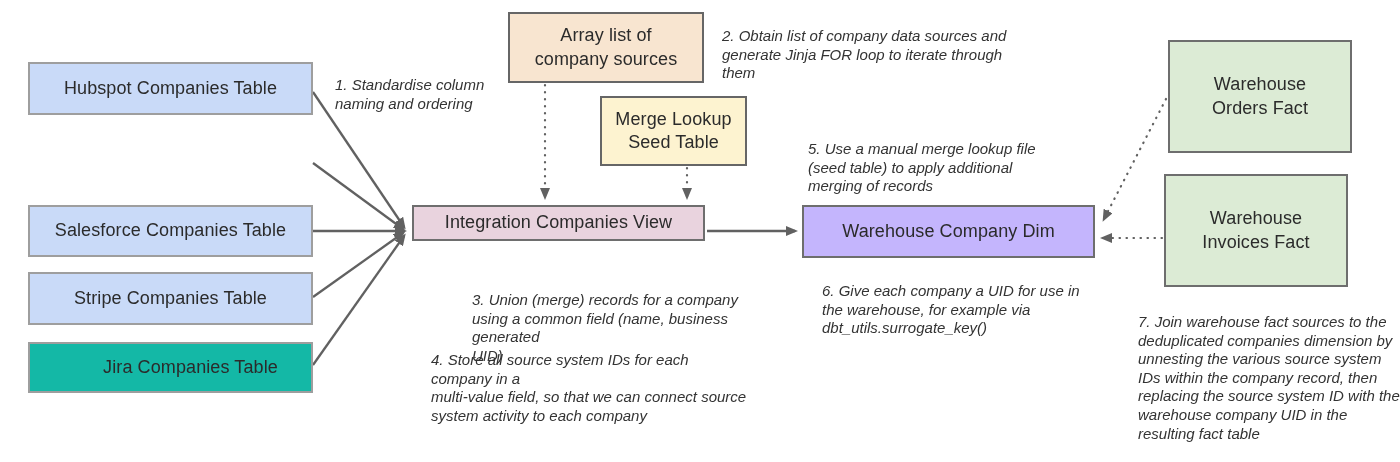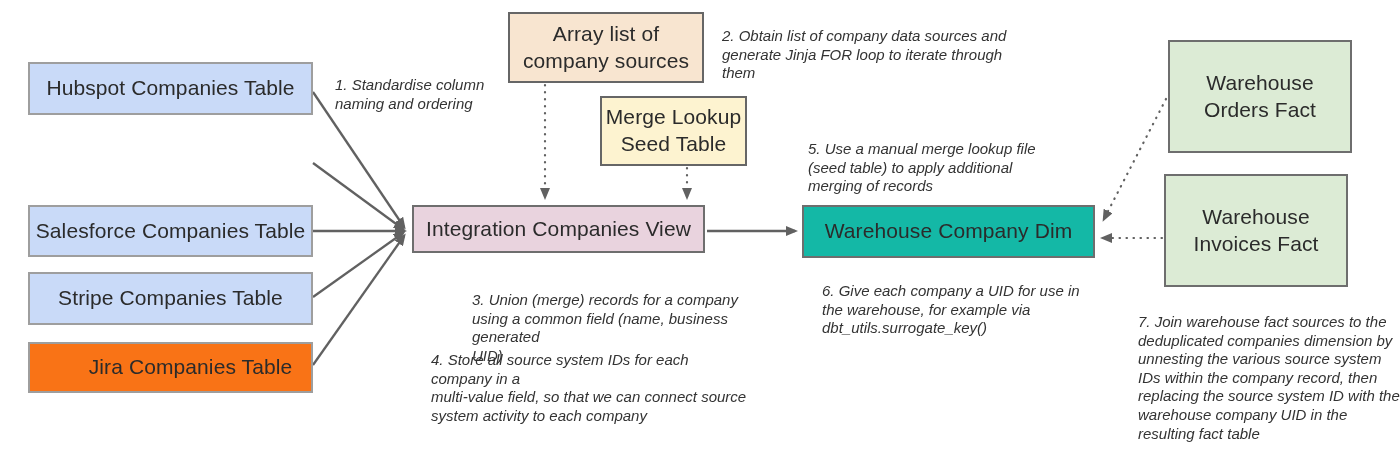--- a/index.html
+++ b/index.html
@@ -23,34 +23,34 @@
     border: 2px solid #666666;
     background: #eeeeee;
     display: flex;
     align-items: center;
     justify-content: center;
     text-align: center;
     box-sizing: border-box;
   }
   .node-label {
     white-space: pre-line;
-    font-size: 21px;
+    font-size: 18px;
     line-height: 1.28;
     color: #2b2b2b;
     letter-spacing: 0.1px;
   }
   
   .n-hubspot     { left: 28px;   top: 62px;  width: 285px; height: 53px; }
   .n-xero        { left: 28px;   top: 136px; width: 285px; height: 53px; }
   .n-salesforce  { left: 28px;   top: 205px; width: 285px; height: 52px; }
   .n-stripe      { left: 28px;   top: 272px; width: 285px; height: 53px; }
   .n-jira        { left: 28px;   top: 342px; width: 285px; height: 51px; }
   .n-array       { left: 508px;  top: 12px;  width: 196px; height: 71px; }
   .n-merge       { left: 600px;  top: 96px;  width: 147px; height: 70px; }
-  .n-integration { left: 412px;  top: 205px; width: 293px; height: 48px; }
+  .n-integration { left: 412px;  top: 205px; width: 293px; height: 36px; }
   .n-dim         { left: 802px;  top: 205px; width: 293px; height: 53px; }
   .n-orders      { left: 1168px; top: 40px;  width: 184px; height: 113px; }
   .n-invoices    { left: 1164px; top: 174px; width: 184px; height: 113px; }
 
   .annotation {
     position: absolute;
     z-index: 2;
     font-style: italic;
     font-size: 15px;
     line-height: 1.24;
@@ -95,37 +95,37 @@
 
   <div class="node n-hubspot" style="background: rgb(201, 218, 248); border-color: rgb(158, 158, 158);">
     <span class="node-label">Hubspot Companies Table</span>
   </div>
   <div class="node n-salesforce" style="background: rgb(201, 218, 248); border-color: rgb(158, 158, 158);">
     <span class="node-label">Salesforce Companies Table</span>
   </div>
   <div class="node n-stripe" style="background: rgb(201, 218, 248); border-color: rgb(158, 158, 158);">
     <span class="node-label">Stripe Companies Table</span>
   </div>
-  <div class="node n-jira" style="background: #f97316; border-color: rgb(158, 158, 158); padding-left: 40px;">
+  <div class="node n-jira" style="background: #14b8a6; border-color: rgb(158, 158, 158); padding-left: 40px;">
     <span class="node-label">Jira Companies Table</span>
   </div>
 
   <div class="node n-array" style="background: rgb(248, 229, 208); border-color: rgb(102, 102, 102);">
     <span class="node-label">Array list of
 company sources</span>
   </div>
   <div class="node n-merge" style="background: rgb(253, 243, 208); border-color: rgb(102, 102, 102);">
     <span class="node-label">Merge Lookup
 Seed Table</span>
   </div>
 
   <div class="node n-integration" style="background: rgb(233, 211, 222); border-color: rgb(110, 110, 110);">
     <span class="node-label">Integration Companies View</span>
   </div>
-  <div class="node n-dim" style="background: #14b8a6; border-color: rgb(110, 110, 110);">
+  <div class="node n-dim" style="background: #c4b5fd; border-color: rgb(110, 110, 110);">
     <span class="node-label">Warehouse Company Dim</span>
   </div>
 
   <div class="node n-orders" style="background: rgb(220, 235, 213); border-color: rgb(110, 110, 110);">
     <span class="node-label">Warehouse
 Orders Fact</span>
   </div>
   <div class="node n-invoices" style="background: rgb(220, 235, 213); border-color: rgb(110, 110, 110);">
     <span class="node-label">Warehouse
 Invoices Fact</span>

